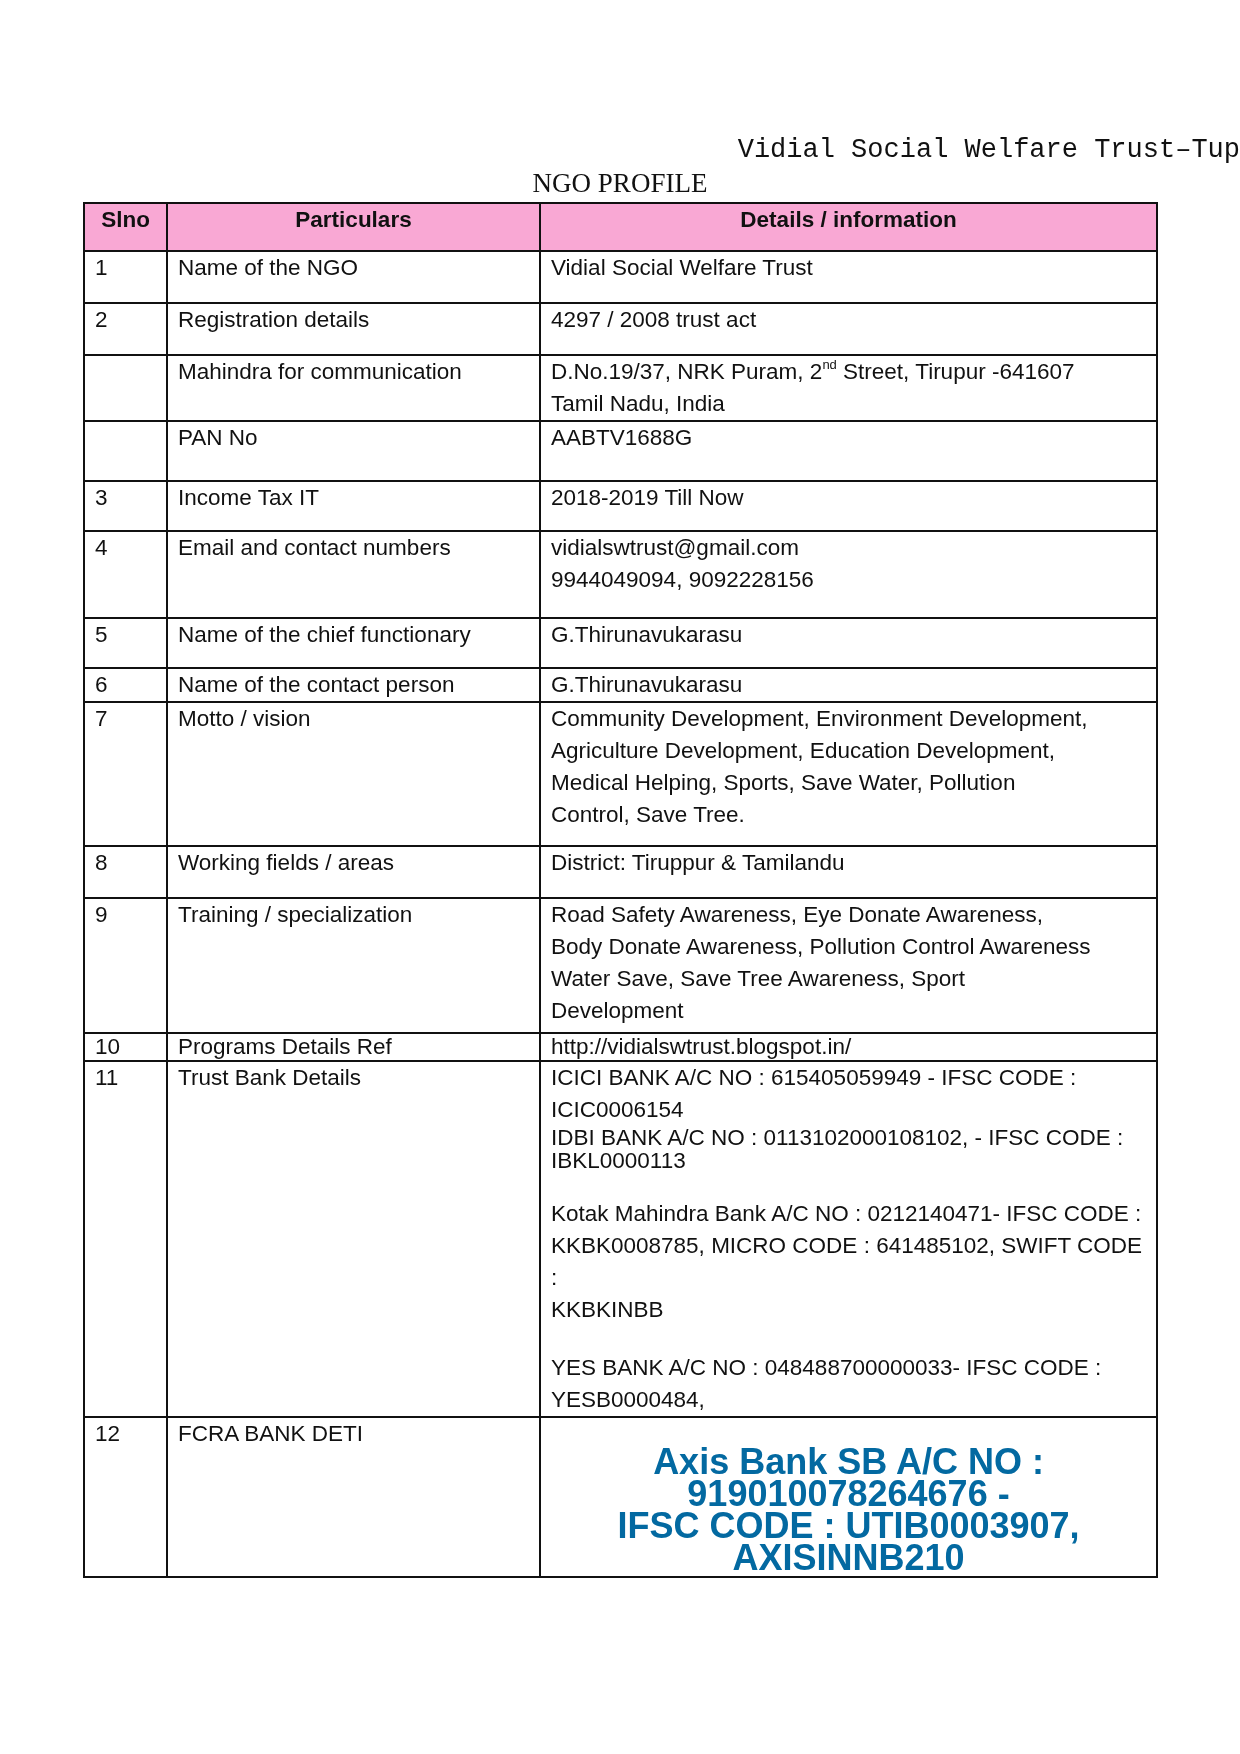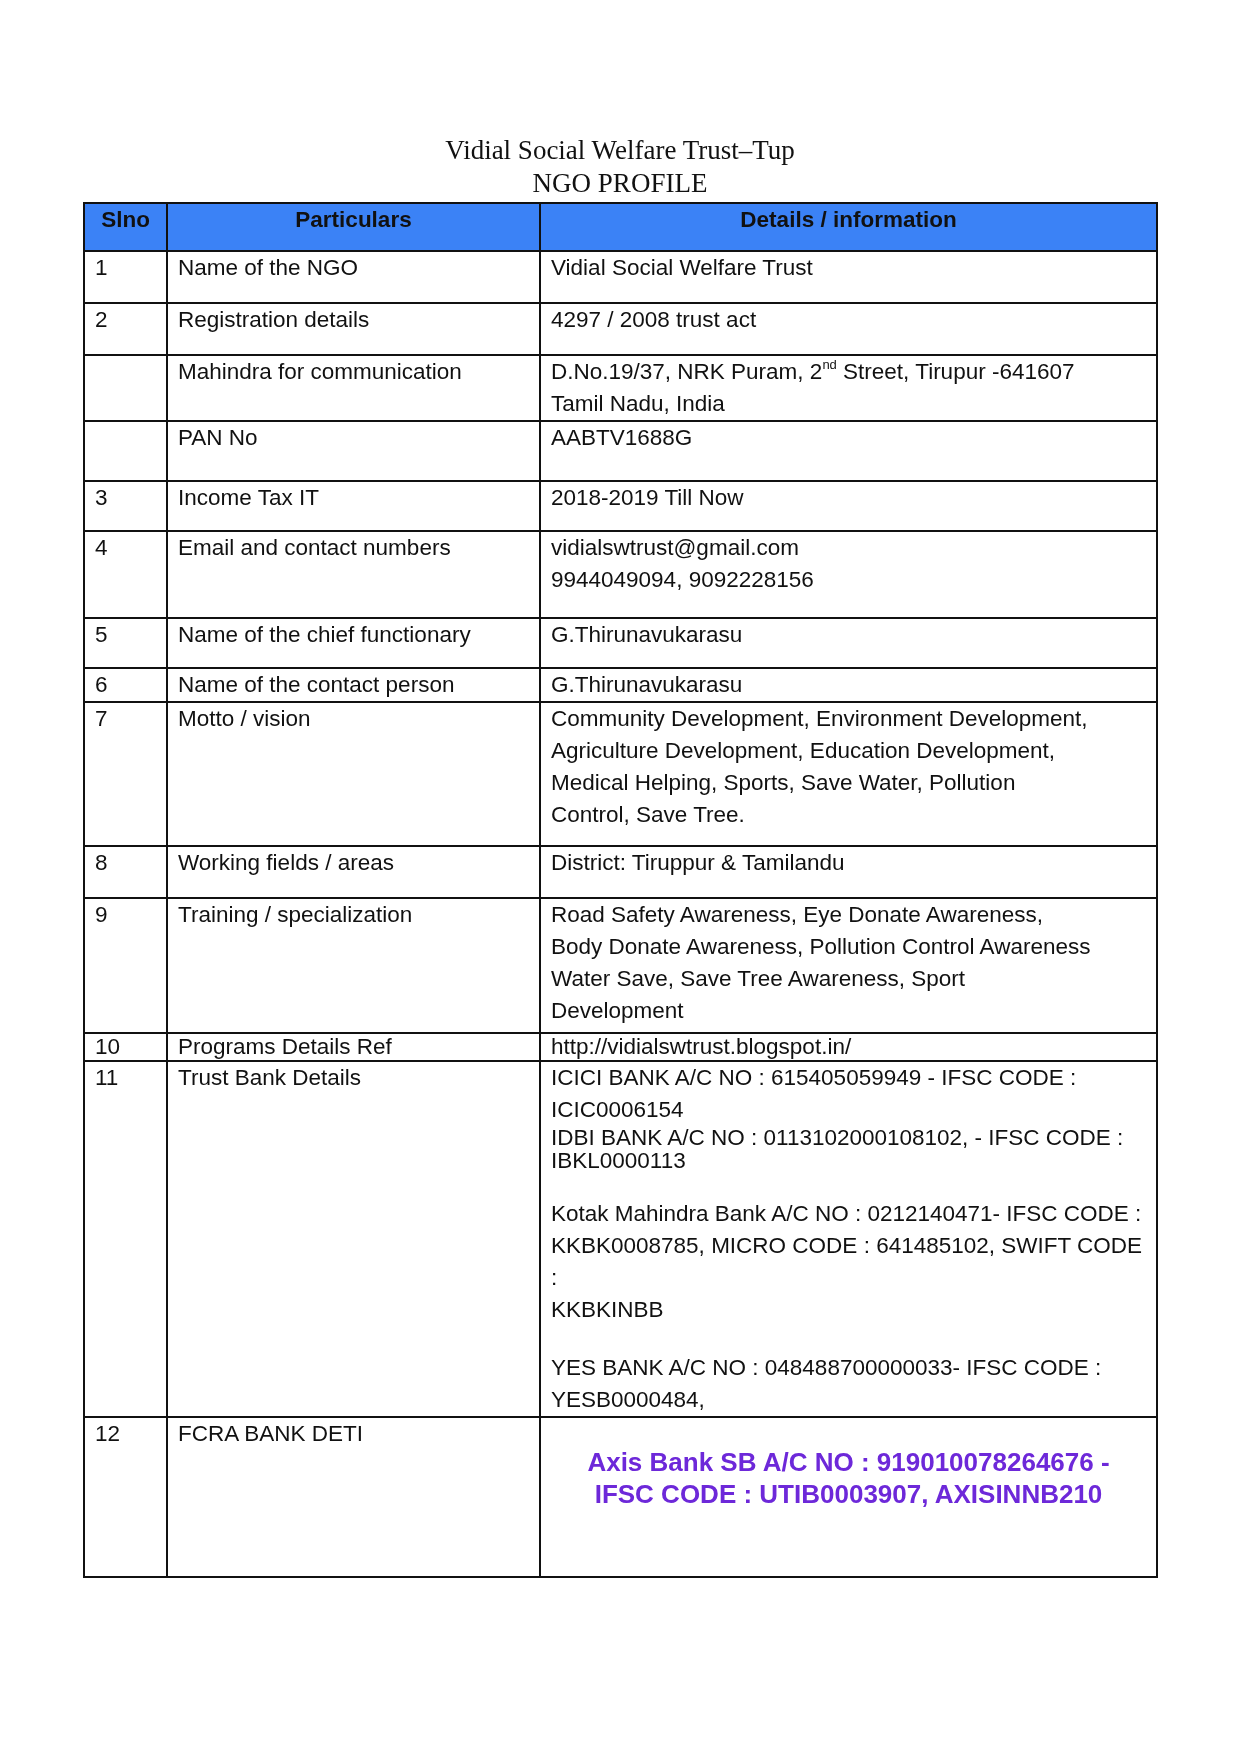--- a/index.html
+++ b/index.html
@@ -1,28 +1,28 @@
 <!DOCTYPE html>
 <html><head>
 <meta charset="utf-8">
 <style>
   html, body { margin: 0; padding: 0; background: #ffffff; }
   body { width: 1240px; height: 1754px; position: relative; overflow: hidden; font-family: "Liberation Sans", sans-serif; color: #111; }
-  .title { position: absolute; left: 0; width: 1240px; top: 133px; text-align: center; font-family: Liberation Serif, serif; font-size: 27px; line-height: 34px; color: #111; }
+  .title { position: absolute; left: 0; width: 1240px; top: 133px; text-align: right; font-family: Liberation Mono, monospace; font-size: 27px; line-height: 34px; color: #111; }
   .subtitle { position: absolute; left: 0; width: 1240px; top: 166px; text-align: center; font-family: "Liberation Serif", serif; font-size: 27px; line-height: 34px; color: #111; }
   table.profile { position: absolute; left: 83px; top: 202px; width: 1073px; border-collapse: collapse; table-layout: fixed; }
   table.profile td, table.profile th { border: 2px solid #111; vertical-align: top; padding: 0 10px; font-size: 22.5px; line-height: 32px; font-weight: normal; text-align: left; }
-  table.profile th { background: #3b82f6; font-weight: bold; text-align: center; height: 46px; padding-top: 0; }
+  table.profile th { background: #f9a8d4; font-weight: bold; text-align: center; height: 46px; padding-top: 0; }
   col.c1 { width: 83px; } col.c2 { width: 373px; } col.c3 { width: 617px; }
   td.sl { padding-left: 11px; }
   .line { display: block; }
   sup { font-size: 13px; line-height: 0; vertical-align: 10px; }
   .bank { font-weight: bold; font-size: 18.5px; line-height: 27px; margin-top: 13px; }
   .bank .gap { height: 26px; display:block; }
-  .fcra { color: #6d28d9; font-weight: bold; font-size: 26px; line-height: 32px; text-align: center; display: block; padding-top: 28px; }
+  .fcra { color: #0369a1; font-weight: bold; font-size: 36px; line-height: 32px; text-align: center; display: block; padding-top: 28px; }
 </style>
 </head>
 <body>
 
 <div class="title">Vidial Social Welfare Trust–Tup</div>
 <div class="subtitle">NGO PROFILE</div>
 
 <table class="profile">
   <colgroup>
       <col class="c1">

